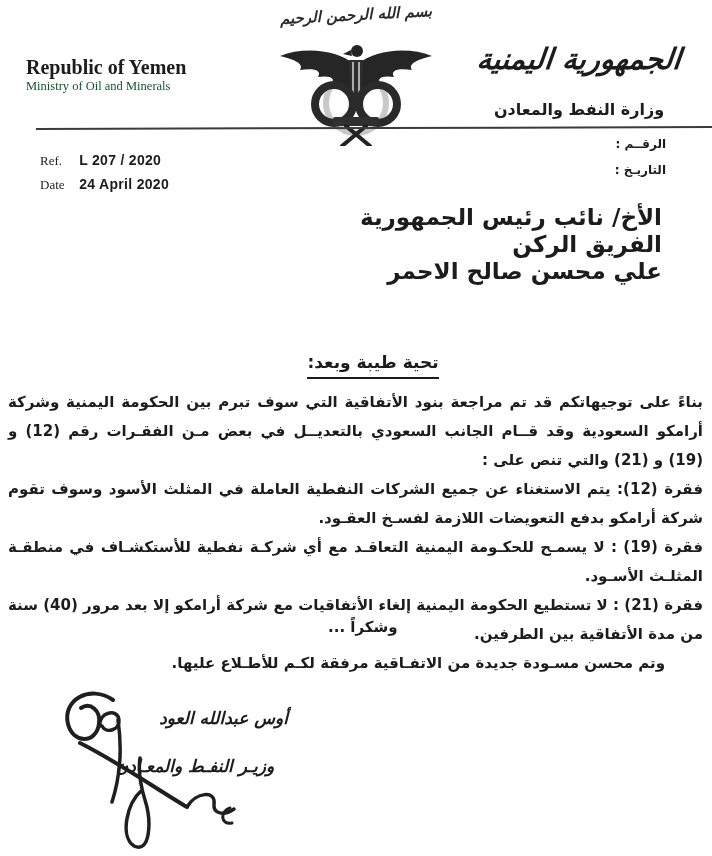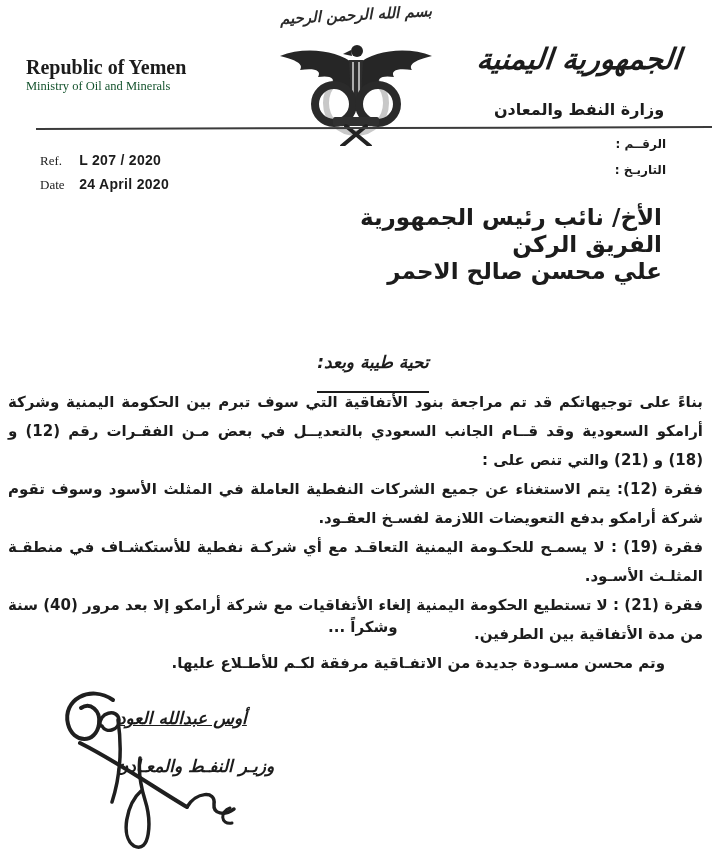--- a/index.html
+++ b/index.html
@@ -32,33 +32,33 @@
   .meta-en .row{margin-bottom:7px;}
   .meta-en .lbl{display:inline-block;width:36px;font-size:13px;color:#222;}
   .meta-en .val{font-family:"Liberation Sans",sans-serif;font-weight:bold;font-size:14px;letter-spacing:.3px;}
 
   .meta-ar{position:absolute;right:46px;top:137px;text-align:right;font-size:12px;}
   .meta-ar .row{margin-bottom:12px;text-align:right;}
 
   .addressee{position:absolute;right:50px;top:204px;text-align:right;font-size:23px;line-height:27px;}
 
   .greeting{position:absolute;left:278px;top:352px;width:190px;text-align:center;font-size:17px;}
-  .greeting span{display:inline-block;border-bottom:2px solid #1c1c1c;padding-bottom:19px;font-style:italic;}
+  .greeting span{display:inline-block;border-bottom:2px solid #1c1c1c;padding-bottom:5px;}
 
   .body-text{
     position:absolute;left:8px;right:9px;top:388px;
     font-size:15px;line-height:29px;text-align:justify;
   }
   .body-text p{margin:0;}
   .body-text .closing{text-align:right;margin-right:38px;}
 
   .thanks{position:absolute;left:328px;top:618px;font-size:15px;}
 
-  .sig-name{position:absolute;left:118px;top:708px;width:170px;text-align:left;
-    font-size:17px;font-style:italic;text-decoration:underline;}
+  .sig-name{position:absolute;left:118px;top:708px;width:170px;text-align:right;
+    font-size:17px;font-style:italic;}
   .sig-title{position:absolute;left:100px;top:756px;width:190px;text-align:center;
     font-size:17px;font-style:italic;}
   .sig-scrawl{position:absolute;left:38px;top:662px;}
 </style>
 </head>
 <body>
 
 <div class="page">
 
   <div class="bismillah ar">بسم الله الرحمن الرحيم</div>
@@ -109,21 +109,21 @@
     <div>الأخ/ نائب رئيس الجمهورية</div>
     <div>الفريق الركن</div>
     <div>علي محسن صالح الاحمر</div>
   </div>
 
   <div class="greeting ar">
     <span>تحية طيبة وبعد:</span>
   </div>
 
   <div class="body-text ar">
-    <p>بناءً على توجيهاتكم قد تم مراجعة بنود الأتفاقية التي سوف تبرم بين الحكومة اليمنية وشركة أرامكو السعودية وقد قــام الجانب السعودي بالتعديــل في بعض مـن الفقـرات رقم (12) و (18) و (21) والتي تنص على :</p>
+    <p>بناءً على توجيهاتكم قد تم مراجعة بنود الأتفاقية التي سوف تبرم بين الحكومة اليمنية وشركة أرامكو السعودية وقد قــام الجانب السعودي بالتعديــل في بعض مـن الفقـرات رقم (12) و (19) و (21) والتي تنص على :</p>
     <p>فقرة (12): يتم الاستغناء عن جميع الشركات النفطية العاملة في المثلث الأسود وسوف تقوم شركة أرامكو بدفع التعويضات اللازمة لفسـخ العقـود.</p>
     <p>فقرة (19) : لا يسمـح للحكـومة اليمنية التعاقـد مع أي شركـة نفطية للأستكشـاف في منطقـة المثلـث الأسـود.</p>
     <p>فقرة (21) : لا تستطيع الحكومة اليمنية إلغاء الأتفاقيات مع شركة أرامكو إلا بعد مرور (40) سنة من مدة الأتفاقية بين الطرفين.</p>
     <p class="closing">وتم محسن مسـودة جديدة من الاتفـاقية مرفقة لكـم للأطـلاع عليها.</p>
   </div>
 
   <div class="thanks ar">وشكراً ...</div>
 
   <div class="sig-name ar">أوس عبدالله العود</div>
   <div class="sig-title ar">وزيـر النفـط والمعـادن</div>

